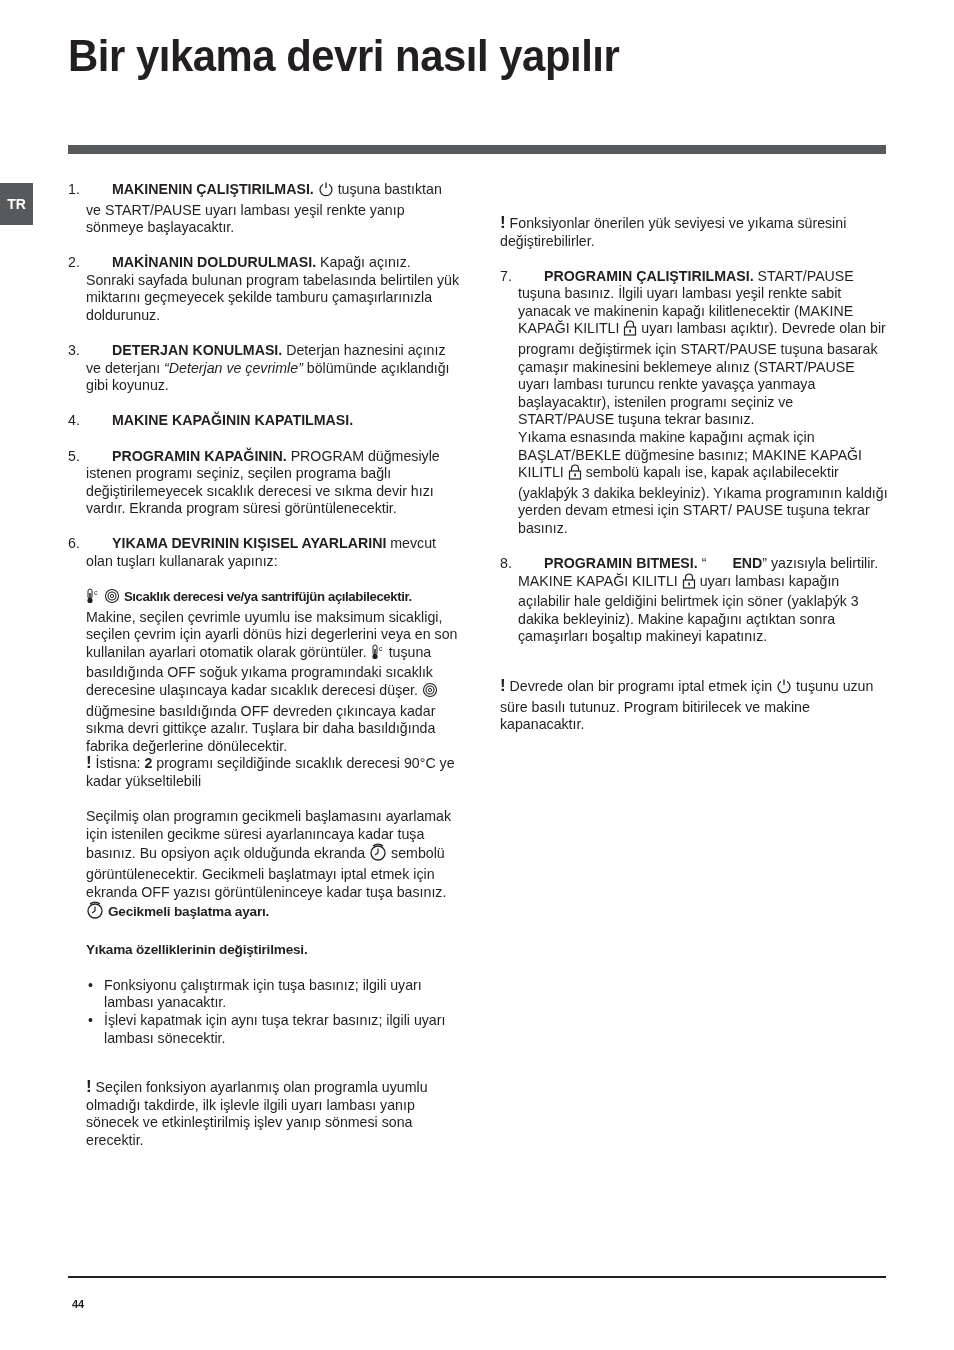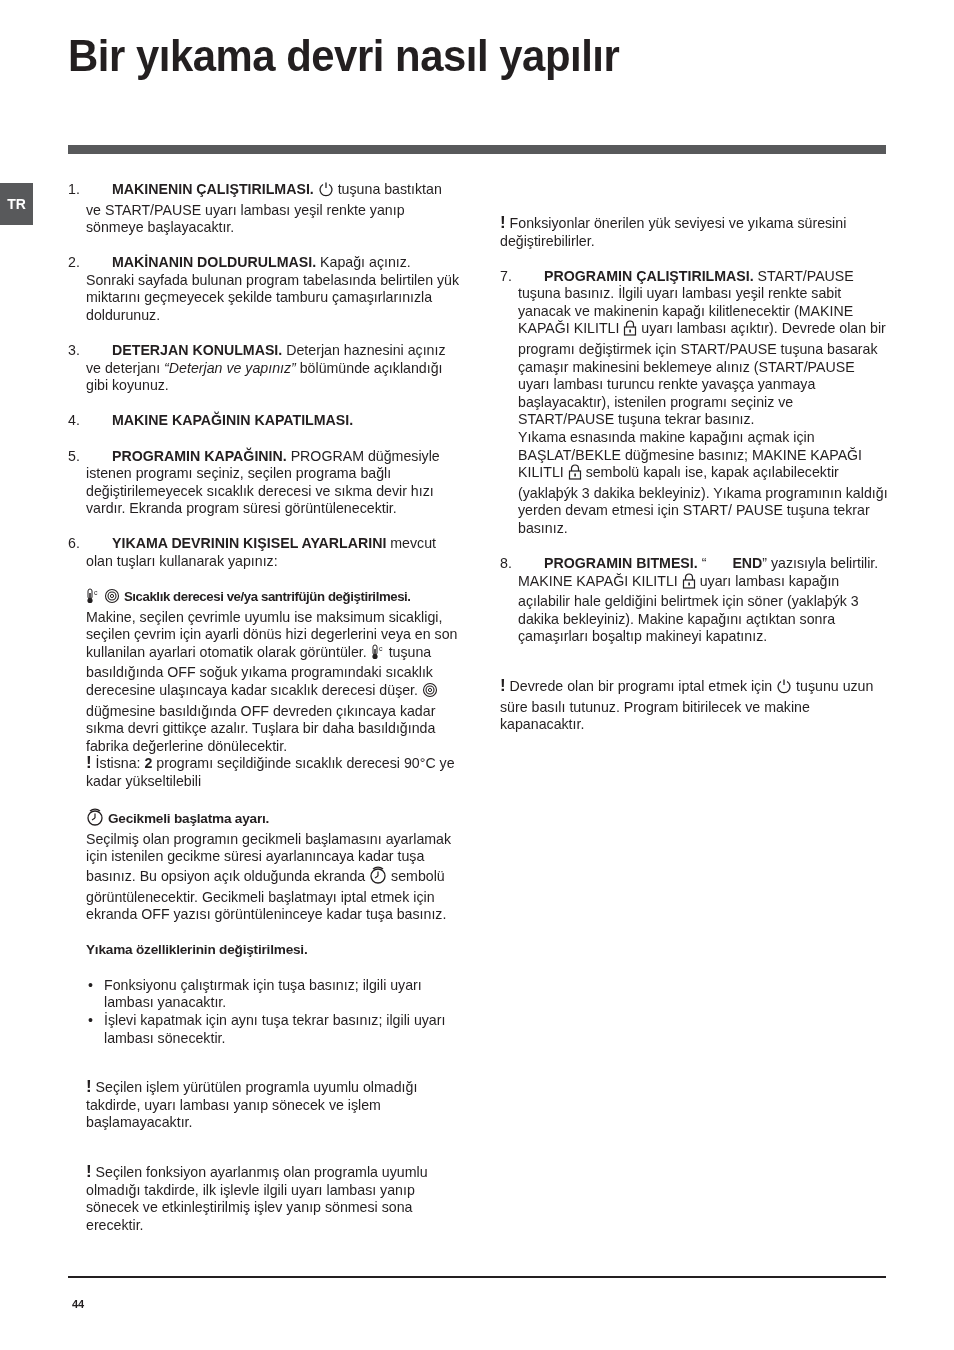--- a/index.html
+++ b/index.html
@@ -66,21 +66,21 @@
     </span><span> tuşuna bastıktan ve START/PAUSE uyarı lambası yeşil renkte yanıp sönmeye başlayacaktır.</span>
   </div>
 
   <div class="item">
     <span class="num">2.</span>
     <b>MAKİNANIN DOLDURULMASI.</b><span> Kapağı açınız. Sonraki sayfada bulunan program tabelasında belirtilen yük miktarını geçmeyecek şekilde tamburu çamaşırlarınızla doldurunuz.</span>
   </div>
 
   <div class="item">
     <span class="num">3.</span>
-    <b>DETERJAN KONULMASI.</b><span> Deterjan haznesini açınız ve deterjanı </span><i>“Deterjan ve yapınız”</i><span> bölümünde açıklandığı gibi koyunuz.</span>
+    <b>DETERJAN KONULMASI.</b><span> Deterjan haznesini açınız ve deterjanı </span><i>“Deterjan ve çevrimle”</i><span> bölümünde açıklandığı gibi koyunuz.</span>
   </div>
 
   <div class="item">
     <span class="num">4.</span>
     <b>MAKINE KAPAĞININ KAPATILMASI.</b>
   </div>
 
   <div class="item">
     <span class="num">5.</span>
     <b>PROGRAMIN KAPAĞININ.</b><span> PROGRAM düğmesiyle istenen programı seçiniz, seçilen programa bağlı değiştirilemeyecek sıcaklık derecesi ve sıkma devir hızı vardır. Ekranda program süresi görüntülenecektir.</span>
@@ -101,68 +101,67 @@
             <text x="8" y="7" font-size="7" font-family="Liberation Sans, sans-serif" fill="#231f20">c</text>
           </svg>
       </span>
       <span class="ic">
         <svg width="16" height="16" viewBox="0 0 16 16">
             <circle cx="8" cy="8" r="6.5" fill="none" stroke="#231f20" stroke-width="1.1"></circle>
             <circle cx="8" cy="8" r="4" fill="none" stroke="#231f20" stroke-width="1.1"></circle>
             <circle cx="8" cy="8" r="1.6" fill="none" stroke="#231f20" stroke-width="1"></circle>
           </svg>
       </span>
-      <span class="sub-head">Sıcaklık derecesi ve/ya santrifüjün değiştirilmesi.</span>
+      <span class="sub-head">Sıcaklık derecesi ve/ya santrifüjün açılabilecektir.</span>
     </div>
     <div>
       <span>Makine, seçilen çevrimle uyumlu ise  maksimum sicakligi, seçilen çevrim için ayarli dönüs hizi degerlerini veya  en son kullanilan ayarlari otomatik olarak görüntüler. </span><span class="ic"><svg width="14" height="16" viewBox="0 0 14 16">
             <rect x="2" y="1" width="4" height="10" rx="2" fill="none" stroke="#231f20" stroke-width="1"></rect>
             <circle cx="4" cy="12.5" r="2.6" fill="#231f20"></circle>
             <line x1="4" y1="5" x2="4" y2="11" stroke="#231f20" stroke-width="1.5"></line>
             <text x="8" y="7" font-size="7" font-family="Liberation Sans, sans-serif" fill="#231f20">c</text>
           </svg></span><span> tuşuna basıldığında OFF soğuk yıkama programındaki sıcaklık derecesine ulaşıncaya kadar sıcaklık derecesi düşer. </span><span class="ic"><svg width="16" height="16" viewBox="0 0 16 16">
             <circle cx="8" cy="8" r="6.5" fill="none" stroke="#231f20" stroke-width="1.1"></circle>
             <circle cx="8" cy="8" r="4" fill="none" stroke="#231f20" stroke-width="1.1"></circle>
             <circle cx="8" cy="8" r="1.6" fill="none" stroke="#231f20" stroke-width="1"></circle>
           </svg></span><span> düğmesine basıldığında OFF devreden çıkıncaya kadar sıkma devri gittikçe azalır. Tuşlara bir daha basıldığında fabrika değerlerine dönülecektir.</span>
     </div>
     <div>
       <span class="bang">!</span><span> İstisna: </span><b>2</b><span> programı seçildiğinde sıcaklık derecesi 90°C ye kadar yükseltilebili</span>
     </div>
   </div>
 
   <div class="sub sub-block">
     <div>
+      <span>Seçilmiş olan programın gecikmeli başlamasını ayarlamak için istenilen gecikme süresi ayarlanıncaya kadar tuşa basınız. Bu opsiyon açık olduğunda ekranda </span><span class="ic"><svg width="18" height="18" viewBox="0 0 18 18">
+            <circle cx="9" cy="10" r="7" fill="none" stroke="#231f20" stroke-width="1.3"></circle>
+            <path d="M4 3 A8 8 0 0 1 14 3" fill="none" stroke="#231f20" stroke-width="1.3"></path>
+            <line x1="9" y1="10" x2="9" y2="5.5" stroke="#231f20" stroke-width="1.2"></line>
+            <line x1="9" y1="10" x2="6" y2="12" stroke="#231f20" stroke-width="1.2"></line>
+          </svg></span><span> sembolü görüntülenecektir. Gecikmeli başlatmayı iptal etmek için ekranda OFF yazısı görüntüleninceye kadar tuşa basınız.</span>
+    </div>
+    <div>
       <span class="ic">
         <svg width="18" height="18" viewBox="0 0 18 18">
             <circle cx="9" cy="10" r="7" fill="none" stroke="#231f20" stroke-width="1.3"></circle>
             <path d="M4 3 A8 8 0 0 1 14 3" fill="none" stroke="#231f20" stroke-width="1.3"></path>
             <line x1="9" y1="10" x2="9" y2="5.5" stroke="#231f20" stroke-width="1.2"></line>
             <line x1="9" y1="10" x2="6" y2="12" stroke="#231f20" stroke-width="1.2"></line>
           </svg>
       </span>
       <b class="sub-head" style="font-size:13.6px;letter-spacing:-0.2px">Gecikmeli başlatma ayarı.</b>
     </div>
-    <div>
-      <span>Seçilmiş olan programın gecikmeli başlamasını ayarlamak için istenilen gecikme süresi ayarlanıncaya kadar tuşa basınız. Bu opsiyon açık olduğunda ekranda </span><span class="ic"><svg width="18" height="18" viewBox="0 0 18 18">
-            <circle cx="9" cy="10" r="7" fill="none" stroke="#231f20" stroke-width="1.3"></circle>
-            <path d="M4 3 A8 8 0 0 1 14 3" fill="none" stroke="#231f20" stroke-width="1.3"></path>
-            <line x1="9" y1="10" x2="9" y2="5.5" stroke="#231f20" stroke-width="1.2"></line>
-            <line x1="9" y1="10" x2="6" y2="12" stroke="#231f20" stroke-width="1.2"></line>
-          </svg></span><span> sembolü görüntülenecektir. Gecikmeli başlatmayı iptal etmek için ekranda OFF yazısı görüntüleninceye kadar tuşa basınız.</span>
-    </div>
   </div>
 
   <div class="sub">
     <div style="margin-bottom:18px"><b class="sub-head" style="font-size:13.6px;letter-spacing:-0.2px">Yıkama özelliklerinin değiştirilmesi.</b></div>
     <ul class="bullets">
       <li><span class="dot">•</span><span>Fonksiyonu çalıştırmak için tuşa basınız; ilgili uyarı lambası yanacaktır.</span></li>
       <li><span class="dot">•</span><span>İşlevi kapatmak için aynı tuşa tekrar basınız; ilgili uyarı lambası sönecektir.</span></li>
     </ul>
-    <div class="note"><span class="bang">!</span><span> Seçilen işlem yürütülen programla uyumlu olmadığı takdirde, uyarı lambası yanıp sönecek ve işlem başlamayacaktır.</span></div>
     <div class="note"><span class="bang">!</span><span> Seçilen fonksiyon ayarlanmış olan programla uyumlu olmadığı takdirde, ilk işlevle ilgili uyarı lambası yanıp sönecek ve etkinleştirilmiş işlev yanıp sönmesi sona erecektir.</span></div>
   </div>
 </div>
 
 <div class="col col-right">
   <div class="note"><span class="bang">!</span><span> Fonksiyonlar önerilen yük seviyesi ve yıkama süresini değiştirebilirler.</span></div>
 
   <div class="item">
     <span class="num">7.</span>
     <b>PROGRAMIN ÇALIŞTIRILMASI.</b><span> START/PAUSE tuşuna basınız. İlgili uyarı lambası yeşil renkte sabit yanacak ve makinenin kapağı kilitlenecektir (MAKINE KAPAĞI KILITLI </span><span class="ic"><svg width="14" height="16" viewBox="0 0 14 16">

